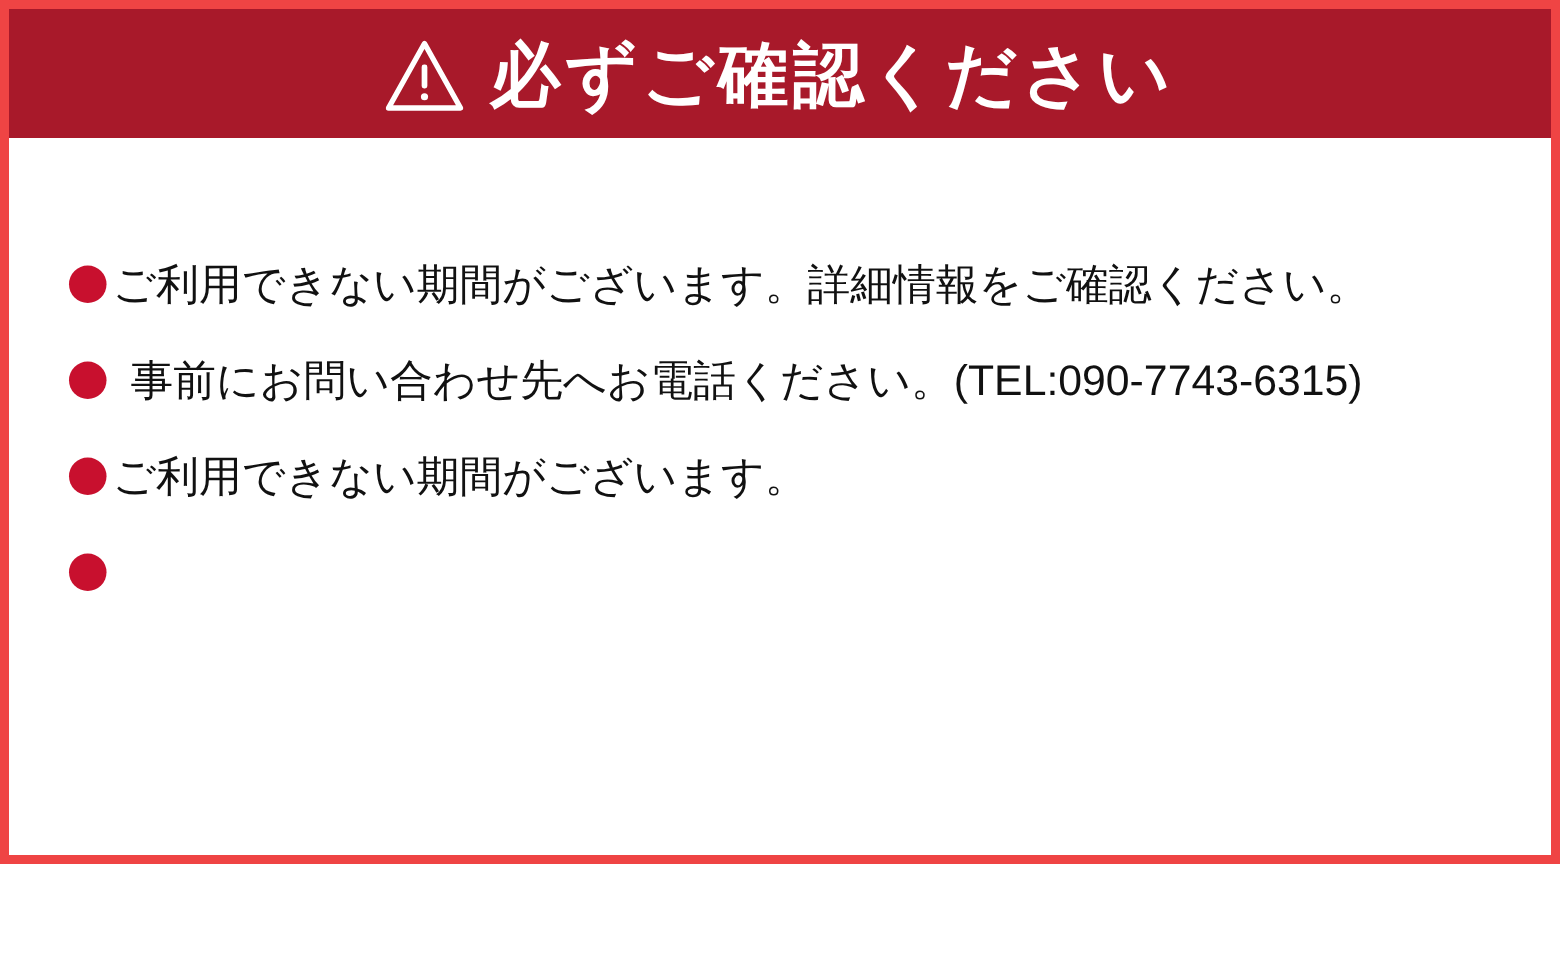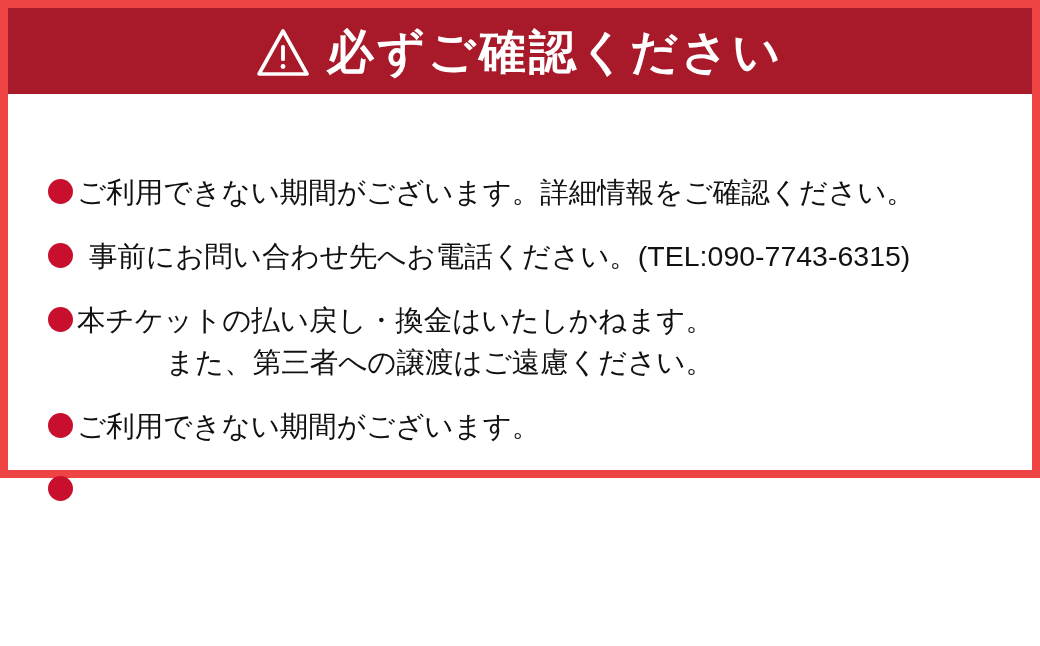--- a/index.html
+++ b/index.html
@@ -10,23 +10,23 @@
     width: 1040px;
     height: 646px;
     background: #ffffff;
     font-family: "Liberation Sans", "DejaVu Sans", sans-serif;
     overflow: hidden;
   }
 
   .notice-card {
     position: relative;
     width: 1040px;
-    height: 478px;
+    height: 576px;
     box-sizing: border-box;
-    border: 8px solid #ef4444;
+    border: 6px solid #ef4444;
     background: #ffffff;
   }
 
   .notice-header {
     height: 86px;
     background: #a8192a;
     display: flex;
     align-items: center;
     justify-content: center;
     gap: 18px;
@@ -76,21 +76,20 @@
     flex-direction: column;
   }
 
   .item-line {
     font-size: 28.5px;
     color: #111111;
     line-height: 1.47;
     letter-spacing: 0px;
     white-space: nowrap;
     font-weight: 500;
-    text-align: right;
   }
 
   .item-line.indented {
     padding-left: 12px;
   }
 </style>
 </head>
 <body>
 
 <div class="notice-card">
@@ -113,27 +112,20 @@
       </div>
     </div>
 
     <div class="notice-item">
       <span class="bullet-dot"></span>
       <div class="item-lines">
         <div class="item-line indented">事前にお問い合わせ先へお電話ください。(TEL:090-7743-6315)</div>
       </div>
     </div>
 
-    <div class="notice-item">
-      <span class="bullet-dot"></span>
-      <div class="item-lines">
-        <div class="item-line">本チケットの払い戻し・換金はいたしかねます。</div>
-        <div class="item-line indented">また、第三者への譲渡はご遠慮ください。</div>
-      </div>
-    </div>
 
     <div class="notice-item">
       <span class="bullet-dot"></span>
       <div class="item-lines">
         <div class="item-line">ご利用できない期間がございます。</div>
       </div>
     </div>
 
     <div class="notice-item">
       <span class="bullet-dot"></span>

